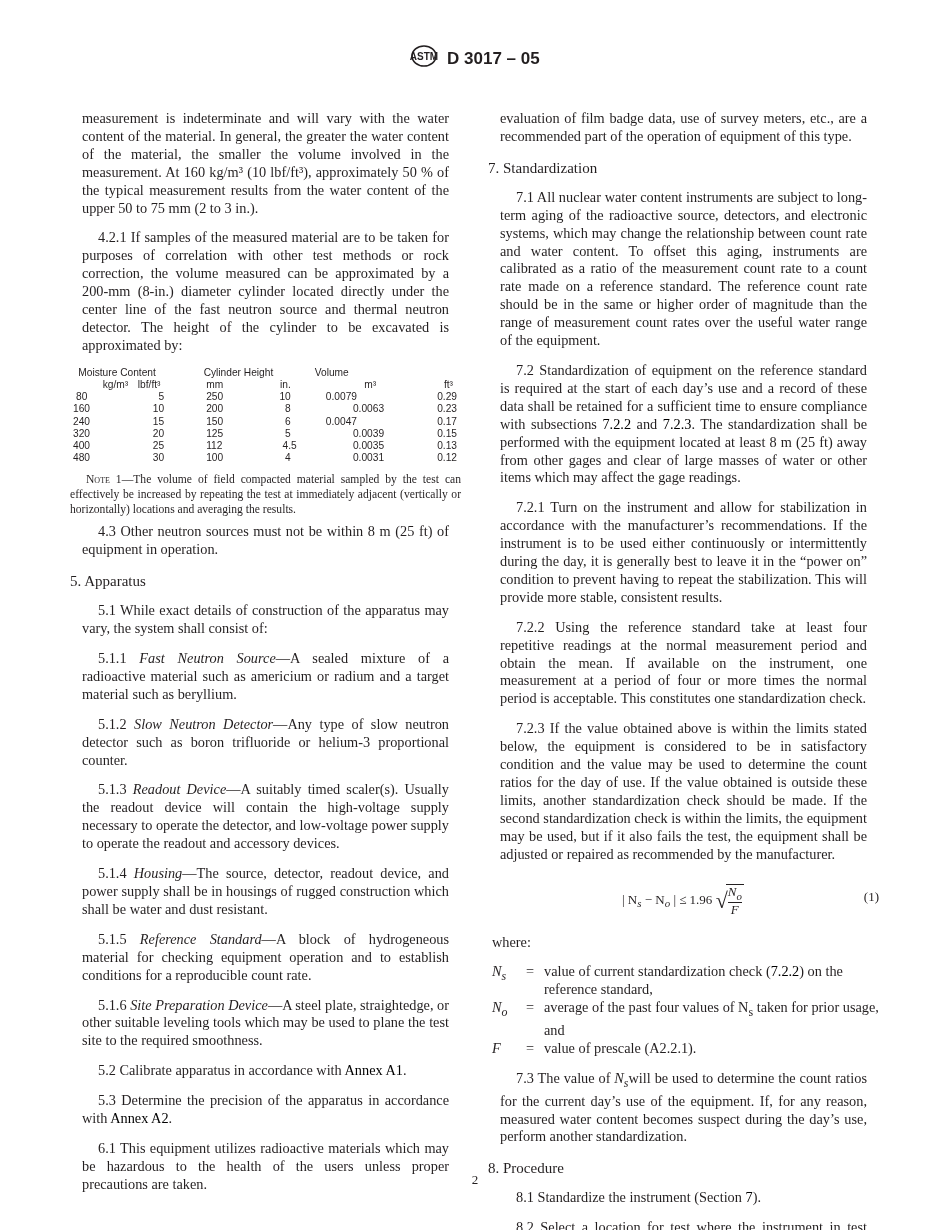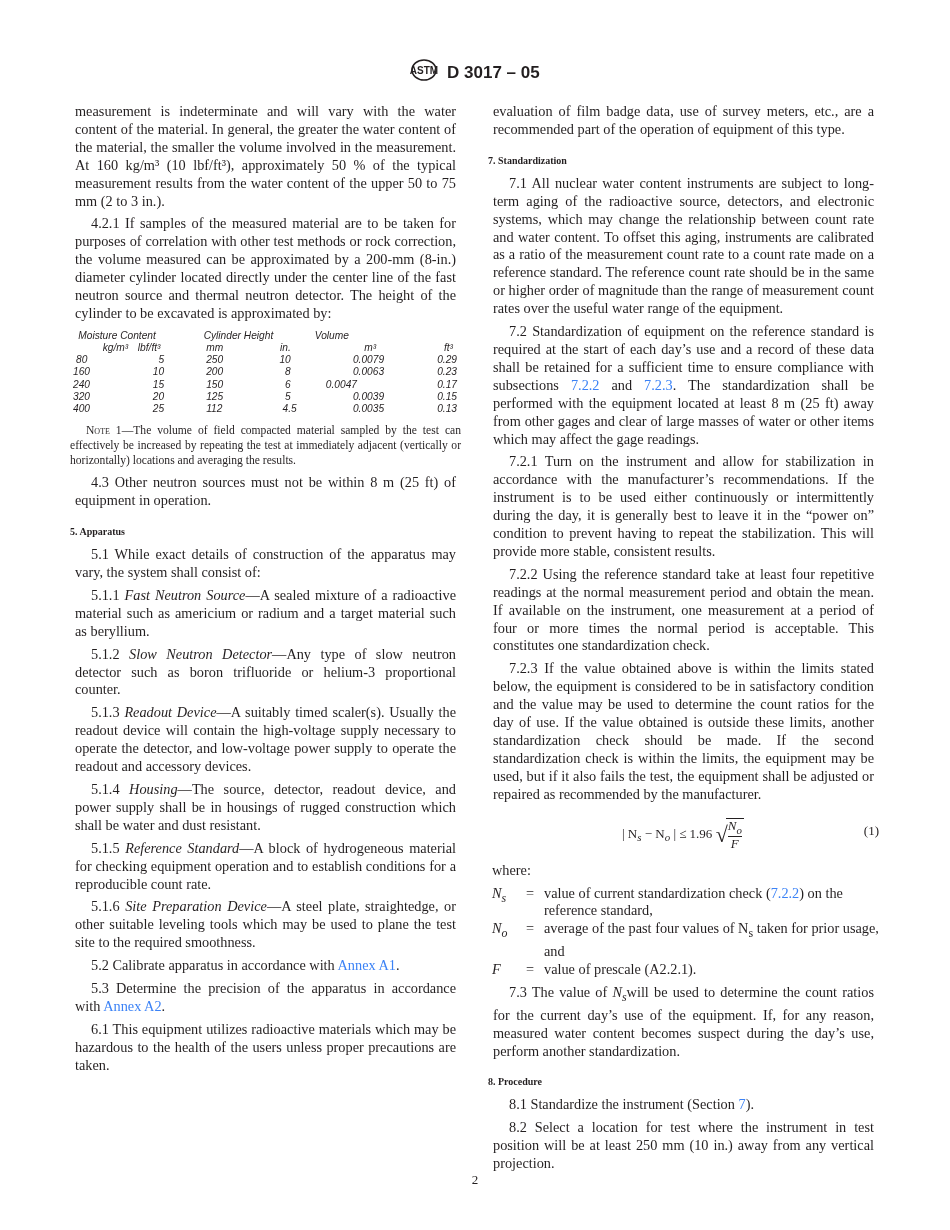--- a/index.html
+++ b/index.html
@@ -1,31 +1,31 @@
 <!DOCTYPE html>
 <html><head>
 <meta charset="utf-8">
 <style>
   html, body { margin:0; padding:0; background:#ffffff; }
   body { width:950px; height:1230px; position:relative; overflow:hidden;
          font-family:"Liberation Serif", "DejaVu Serif", serif; color:#231f20; }
-  .header { position:absolute; top:58px; left:0; width:950px; text-align:center;
+  .header { position:absolute; top:44px; left:0; width:950px; text-align:center;
             font-family:"Liberation Sans","DejaVu Sans",sans-serif; font-weight:bold; font-size:17px; }
   .header .logo { display:inline-block; vertical-align:middle; margin-right:4px; }
   .header .docid { vertical-align:middle; }
   .col { position:absolute; top:98px; width:391px; font-size:14.3px; line-height:17.9px; text-align:justify; }
   .col.left { left:70px; }
   .col.right { left:488px; }
-  p { margin:5px; }
+  p { margin:12px; }
   .ind { text-indent:16px; }
-  h2 { font-size:10px; font-weight:bold; margin:13px 0 4px 0; line-height:18px; }
-  .link { color:#3b82f6; cursor:pointer; }
+  h2 { font-size:15px; font-weight:normal; margin:13px 0 4px 0; line-height:18px; }
+  .link { color:#000000; cursor:pointer; }
   i { font-style:italic; }
   table.moist { width:100%; border-collapse:collapse; font-family:"Liberation Sans","DejaVu Sans",sans-serif;
-                font-size:10.2px; line-height:12.2px; margin:7px 0 8px 0;font-style:italic; }
+                font-size:10.2px; line-height:12.2px; margin:7px 0 8px 0; }
   table.moist td, table.moist th { padding:0; font-weight:normal; }
   .note { font-size:11.6px; line-height:15px; margin:6px 0 6px 0; text-indent:16px; }
   .note .sc { font-variant:small-caps; }
   .eq { position:relative; height:46px; margin:6px 0 6px 0; font-size:13px; }
   .eq .body { position:absolute; left:134px; top:8px; white-space:nowrap; }
   .eq .num { position:absolute; right:0; top:12px; }
   .sqrt { font-size:22px; vertical-align:middle; }
   .where-row { display:flex; }
   .where-row .sym { width:34px; font-style:italic; }
   .where-row .eqs { width:18px; }
@@ -62,21 +62,21 @@
       <th style="text-align:left;width:17%;padding-left:28px">mm</th>
       <th style="text-align:right;width:12%;padding-right:8px">in.</th>
       <th style="text-align:right;width:21%;padding-right:10px">m³</th>
       <th style="text-align:right;width:18%;padding-right:8px">ft³</th>
     </tr>
     <tr>
       <td style="padding-left:6px">80</td>
           <td style="text-align:right;padding-right:14px">5</td>
           <td style="padding-left:28px">250</td>
           <td style="text-align:right;padding-right:8px">10</td>
-          <td style="text-align:right;padding-right:2px">0.0079</td>
+          <td style="text-align:center;padding-right:2px">0.0079</td>
           <td style="text-align:right;padding-right:4px">0.29</td>
     </tr>
     <tr>
       <td style="padding-left:3px">160</td>
           <td style="text-align:right;padding-right:14px">10</td>
           <td style="padding-left:28px">200</td>
           <td style="text-align:right;padding-right:8px">8</td>
           <td style="text-align:right;padding-right:2px">0.0063</td>
           <td style="text-align:right;padding-right:4px">0.23</td>
     </tr>
@@ -96,20 +96,28 @@
           <td style="text-align:right;padding-right:2px">0.0039</td>
           <td style="text-align:right;padding-right:4px">0.15</td>
     </tr>
     <tr>
       <td style="padding-left:3px">400</td>
           <td style="text-align:right;padding-right:14px">25</td>
           <td style="padding-left:28px">112</td>
           <td style="text-align:right;padding-right:2px">4.5</td>
           <td style="text-align:right;padding-right:2px">0.0035</td>
           <td style="text-align:right;padding-right:4px">0.13</td>
+    </tr>
+    <tr>
+      <td style="padding-left:3px">480</td>
+          <td style="text-align:right;padding-right:14px">30</td>
+          <td style="padding-left:28px">100</td>
+          <td style="text-align:right;padding-right:8px">4</td>
+          <td style="text-align:right;padding-right:2px">0.0031</td>
+          <td style="text-align:right;padding-right:4px">0.12</td>
     </tr>
   </tbody>
     </table>
 
   <p class="note"><span class="sc">Note</span><span> 1—The volume of field compacted material sampled by the test can effectively be increased by repeating the test at immediately adjacent (vertically or horizontally) locations and averaging the results.</span></p>
 
   <p class="ind" style="margin-top:6px">4.3 Other neutron sources must not be within 8 m (25 ft) of equipment in operation.</p>
 
   <h2>5. Apparatus</h2>
   <p class="ind">5.1 While exact details of construction of the apparatus may vary, the system shall consist of:</p>

